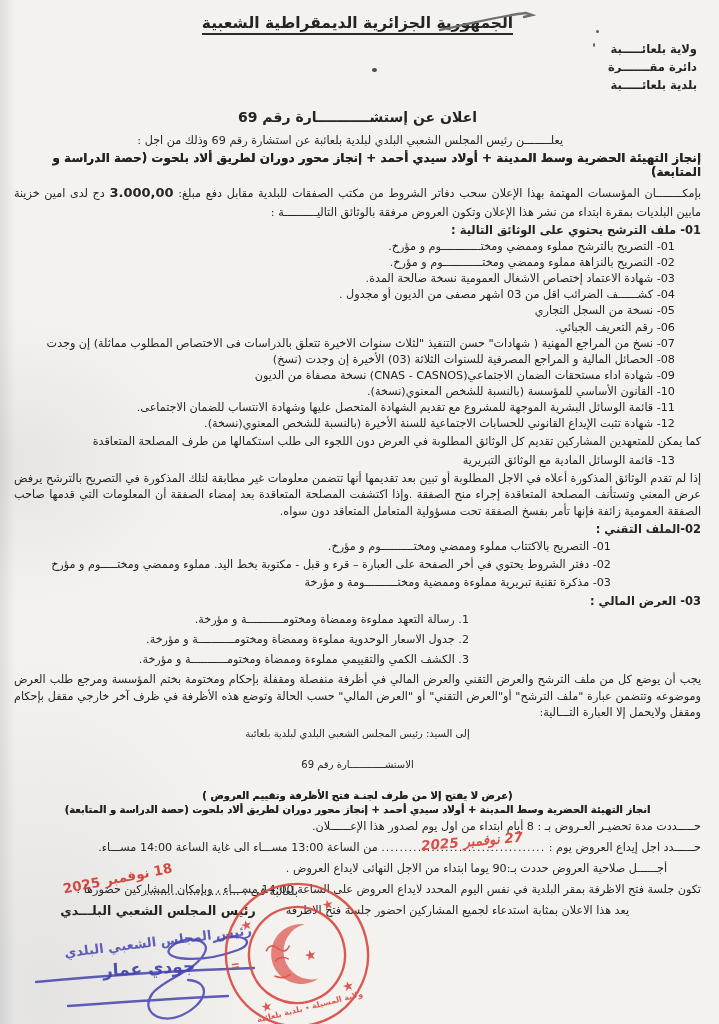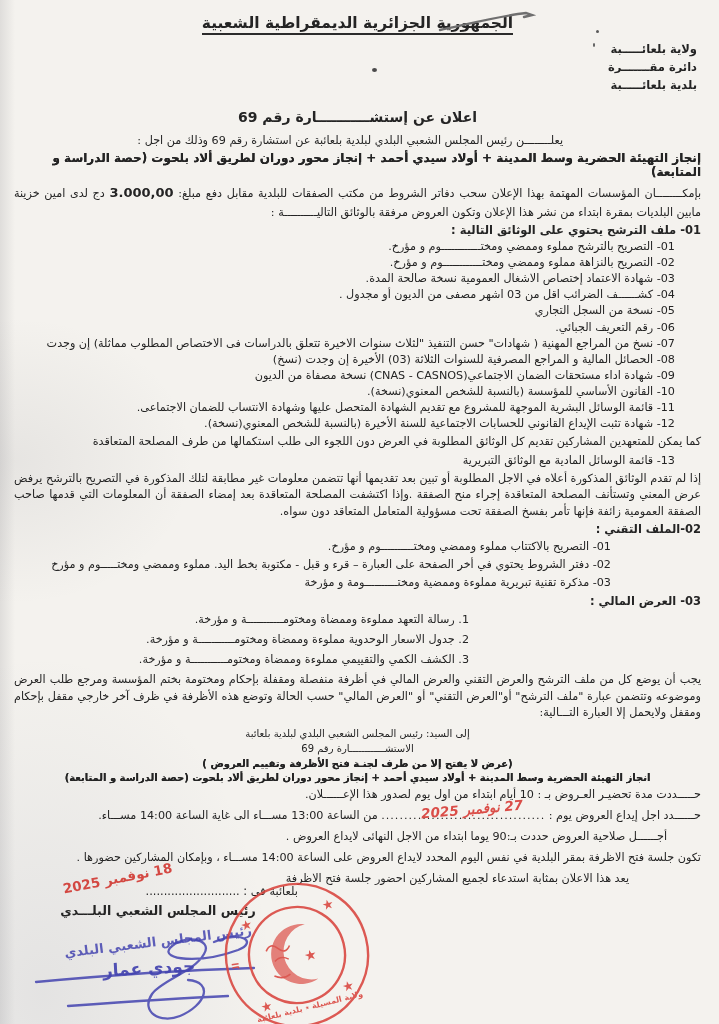--- a/index.html
+++ b/index.html
@@ -28,21 +28,21 @@
   .sec-h { font-weight:bold; font-size:11.5px; margin:2px 0; }
   .li { font-size:11.2px; line-height:1.44; }
   .cand { padding-right:26px; }
   .tech { padding-right:90px; line-height:1.6; }
   .tech .li { line-height:1.62;text-align:right; }
   .fin { padding-right:232px; }
   .fin .li { line-height:1.78; }
   .para { font-size:11.2px; line-height:1.46; margin:2px 0; text-align:justify; }
   .center-block { text-align:center; margin:7px 0 3px; }
   .center-block > div { margin:3px 0; font-size:10px; }
-  .consult { font-size:13px; margin:4px 0 !important;text-align:center; }
+  .consult { font-size:13px; margin:20px 0 !important;text-align:center; }
   .deadlines p { font-size:11.2px; line-height:1.6; margin:3px 0; }
   .validity { padding-right:34px; }
   .invitation { padding-right:72px; }
   .dots-wrap { position:relative; display:inline-block; }
   .dots { letter-spacing:1px; }
   .hand-red { position:absolute; right:22px; top:-8px; color:#d8403a; font-weight:bold; font-style:italic; font-size:13.5px; transform:rotate(-5deg); white-space:nowrap; opacity:.92; }
   .sign-area { position:absolute; left:16px; top:884px; width:284px; text-align:center; font-size:11.4px; z-index:2; }
   .place-line { position:relative; text-align:right; padding-right:2px; font-size:11.4px; }
   .pdots { letter-spacing:1px; }
   .stamp-date-red { position:absolute; left:46px; top:-14px; color:#d23b35; font-weight:bold; font-size:13.5px; transform:rotate(-11deg); letter-spacing:1.5px; opacity:.92; white-space:nowrap; }
@@ -120,21 +120,21 @@
   <p class="para">يجب أن يوضع كل من ملف الترشح والعرض التقني والعرض المالي في أظرفة منفصلة ومقفلة بإحكام ومختومة بختم المؤسسة ومرجع طلب العرض وموضوعه وتتضمن عبارة "ملف الترشح" أو"العرض التقني" أو "العرض المالي" حسب الحالة وتوضع هذه الأظرفة في ظرف آخر خارجي مقفل بإحكام ومقفل  ولايحمل إلا العبارة التـــالية:</p>
 
   <div class="center-block">
     <div class="b">إلى السيد: رئيس المجلس الشعبي البلدي لبلدية بلعائبة</div>
     <div class="b consult">الاستشــــــــــــارة رقم 69</div>
     <div class="heavy">(عرض لا يفتح إلا من طرف لجنـة فتح الأظرفة وتقييم العروض )</div>
     <div class="heavy">انجاز التهيئة الحضرية وسط المدينة + أولاد سيدي أحمد + إنجاز محور دوران لطريق ألاد بلحوت (حصة الدراسة و المتابعة)</div>
   </div>
 
   <div class="deadlines">
-    <p><span class="b">حـــــددت مدة تحضيـر العـروض بـ :</span> <span>10 أيام  ابتداء من اول يوم لصدور هذا الإعــــــلان.</span></p>
+    <p><span class="b">حـــــددت مدة تحضيـر العـروض بـ :</span> <span>8 أيام  ابتداء من اول يوم لصدور هذا الإعــــــلان.</span></p>
     <p><span class="b">حــــــدد اجل إيداع العروض يوم :</span> <span class="dots-wrap"><span class="dots">....................................</span><span class="hand-red">27 نوفمبر 2025</span></span> <span>من الساعة 13:00 مســـاء الى غاية الساعة 14:00 مســـاء.</span></p>
     <p class="validity"><span class="b">أجــــــل صلاحية العروض حددت بـ:90</span> <span>يوما ابتداء من الاجل النهائى لايداع العروض .</span></p>
     <p><span class="b">تكون جلسة فتح الاظرفة بمقر البلدية</span> <span>في نفس اليوم المحدد لايداع العروض على الساعة 14:00 مســـاء ، وبإمكان المشاركين حضورها .</span></p>
     <p class="invitation">يعد هذا الاعلان بمثابة استدعاء لجميع المشاركين احضور جلسة فتح الاظرفة</p>
   </div>
 
   <div class="sign-area">
     <div class="place-line">
       <span class="stamp-date-red">18 نوفمبر 2025</span>
       <span class="b">بلعائبة فى :</span>

